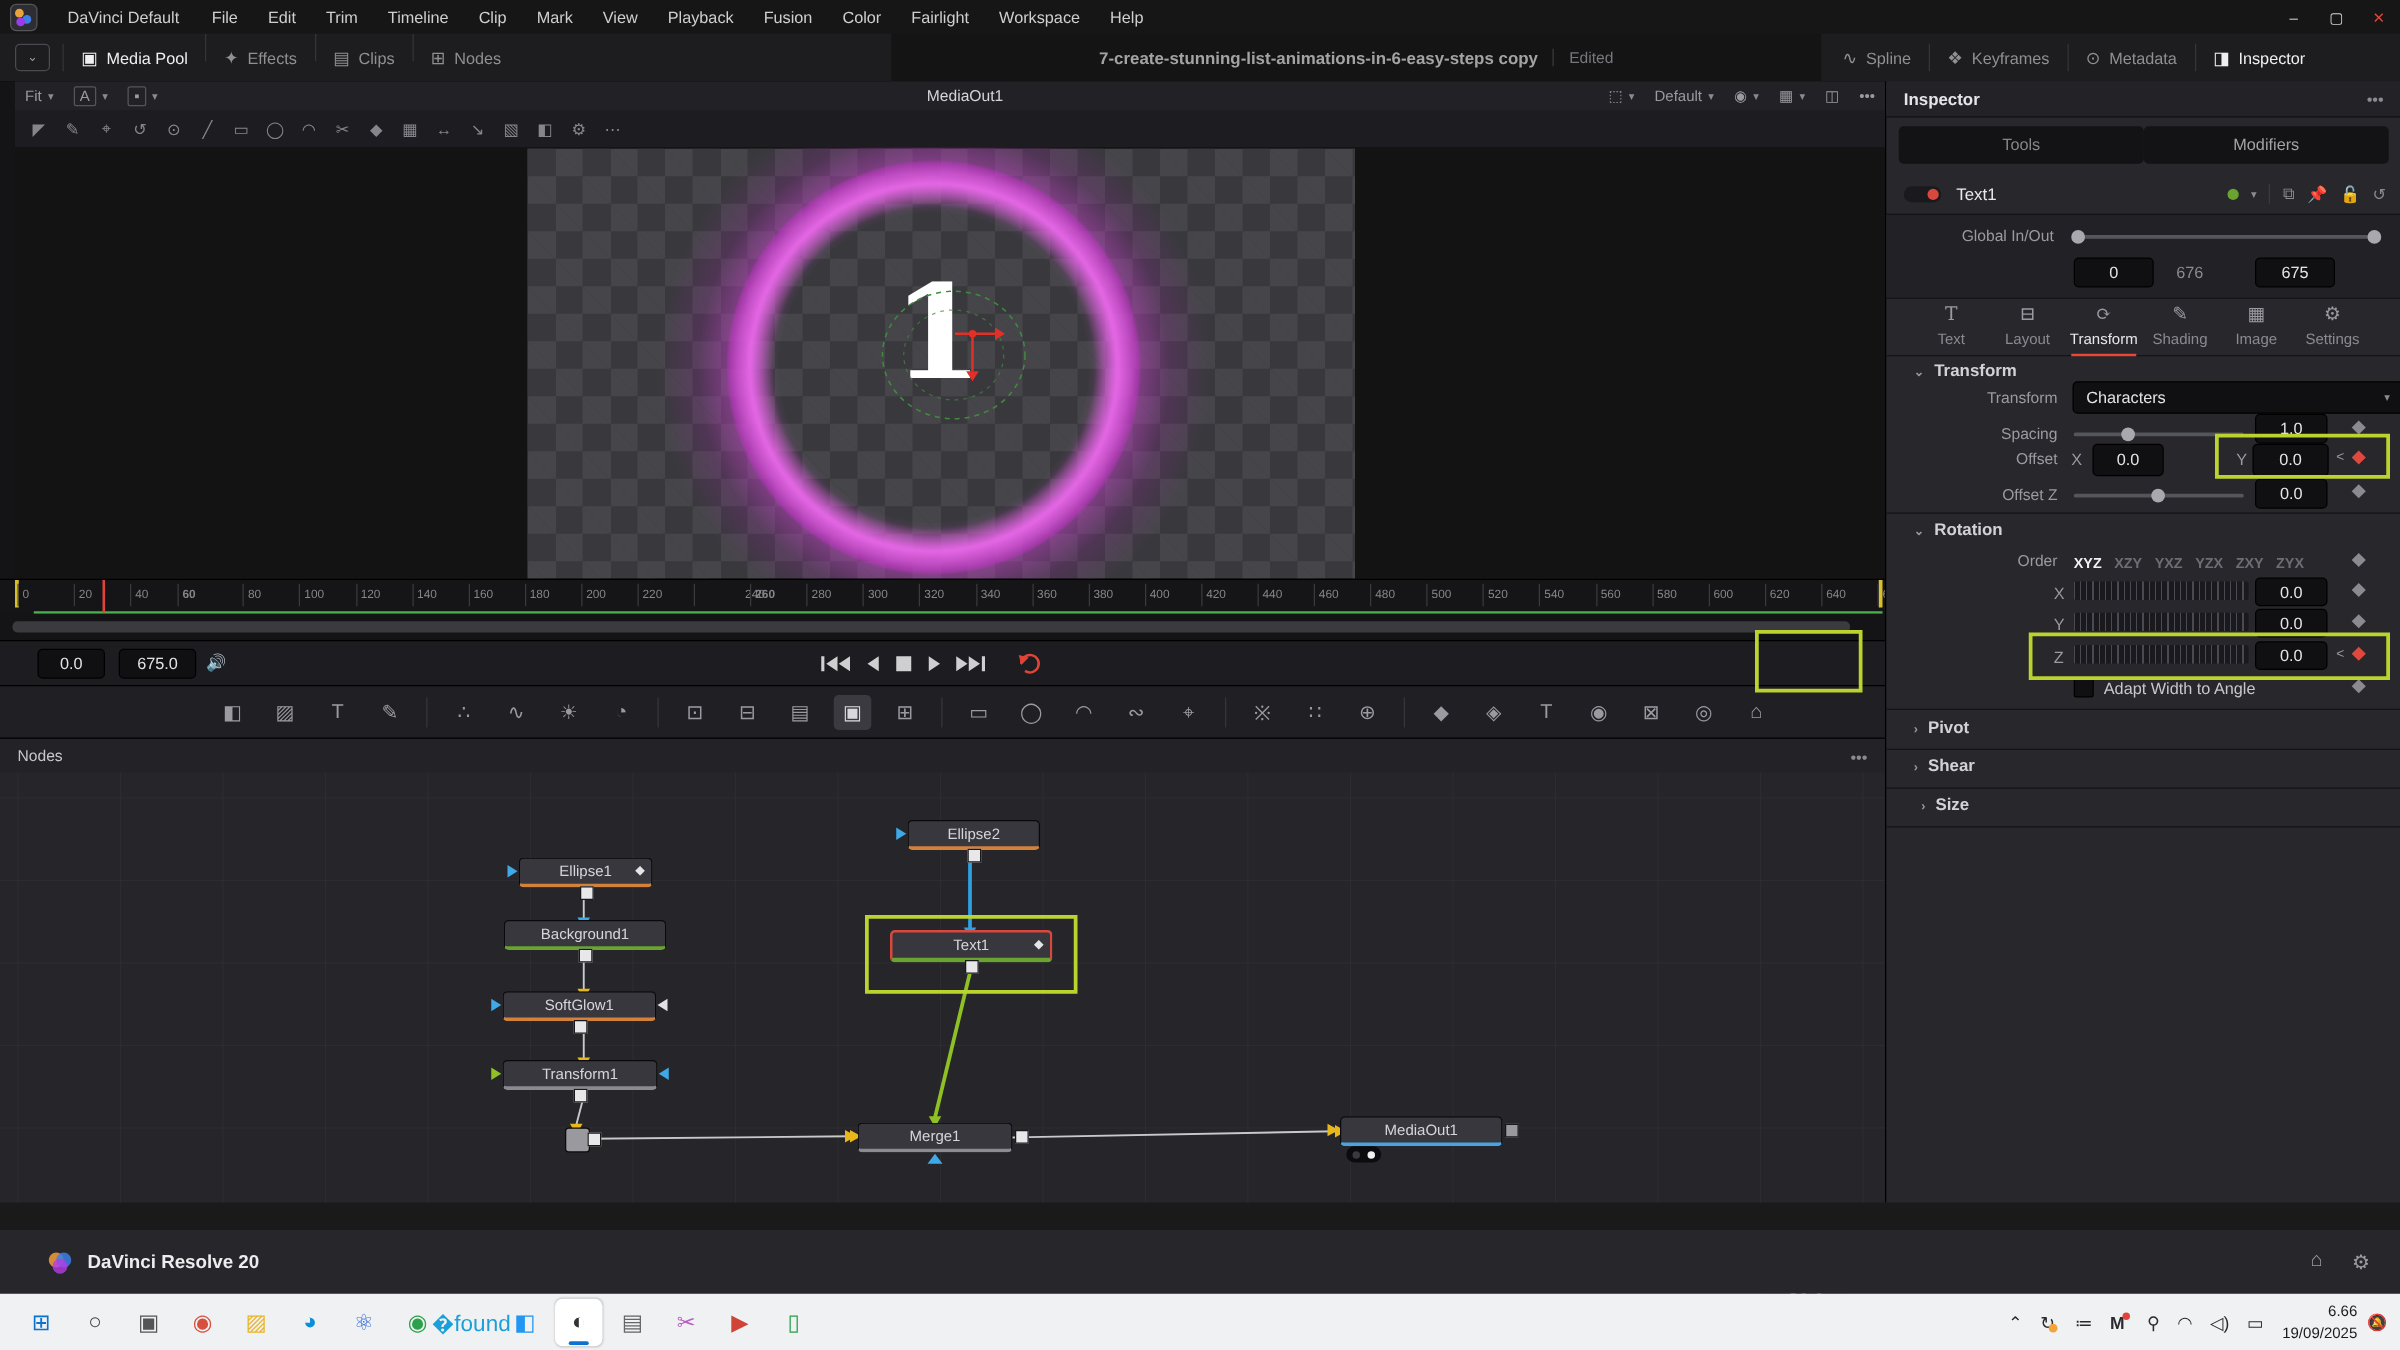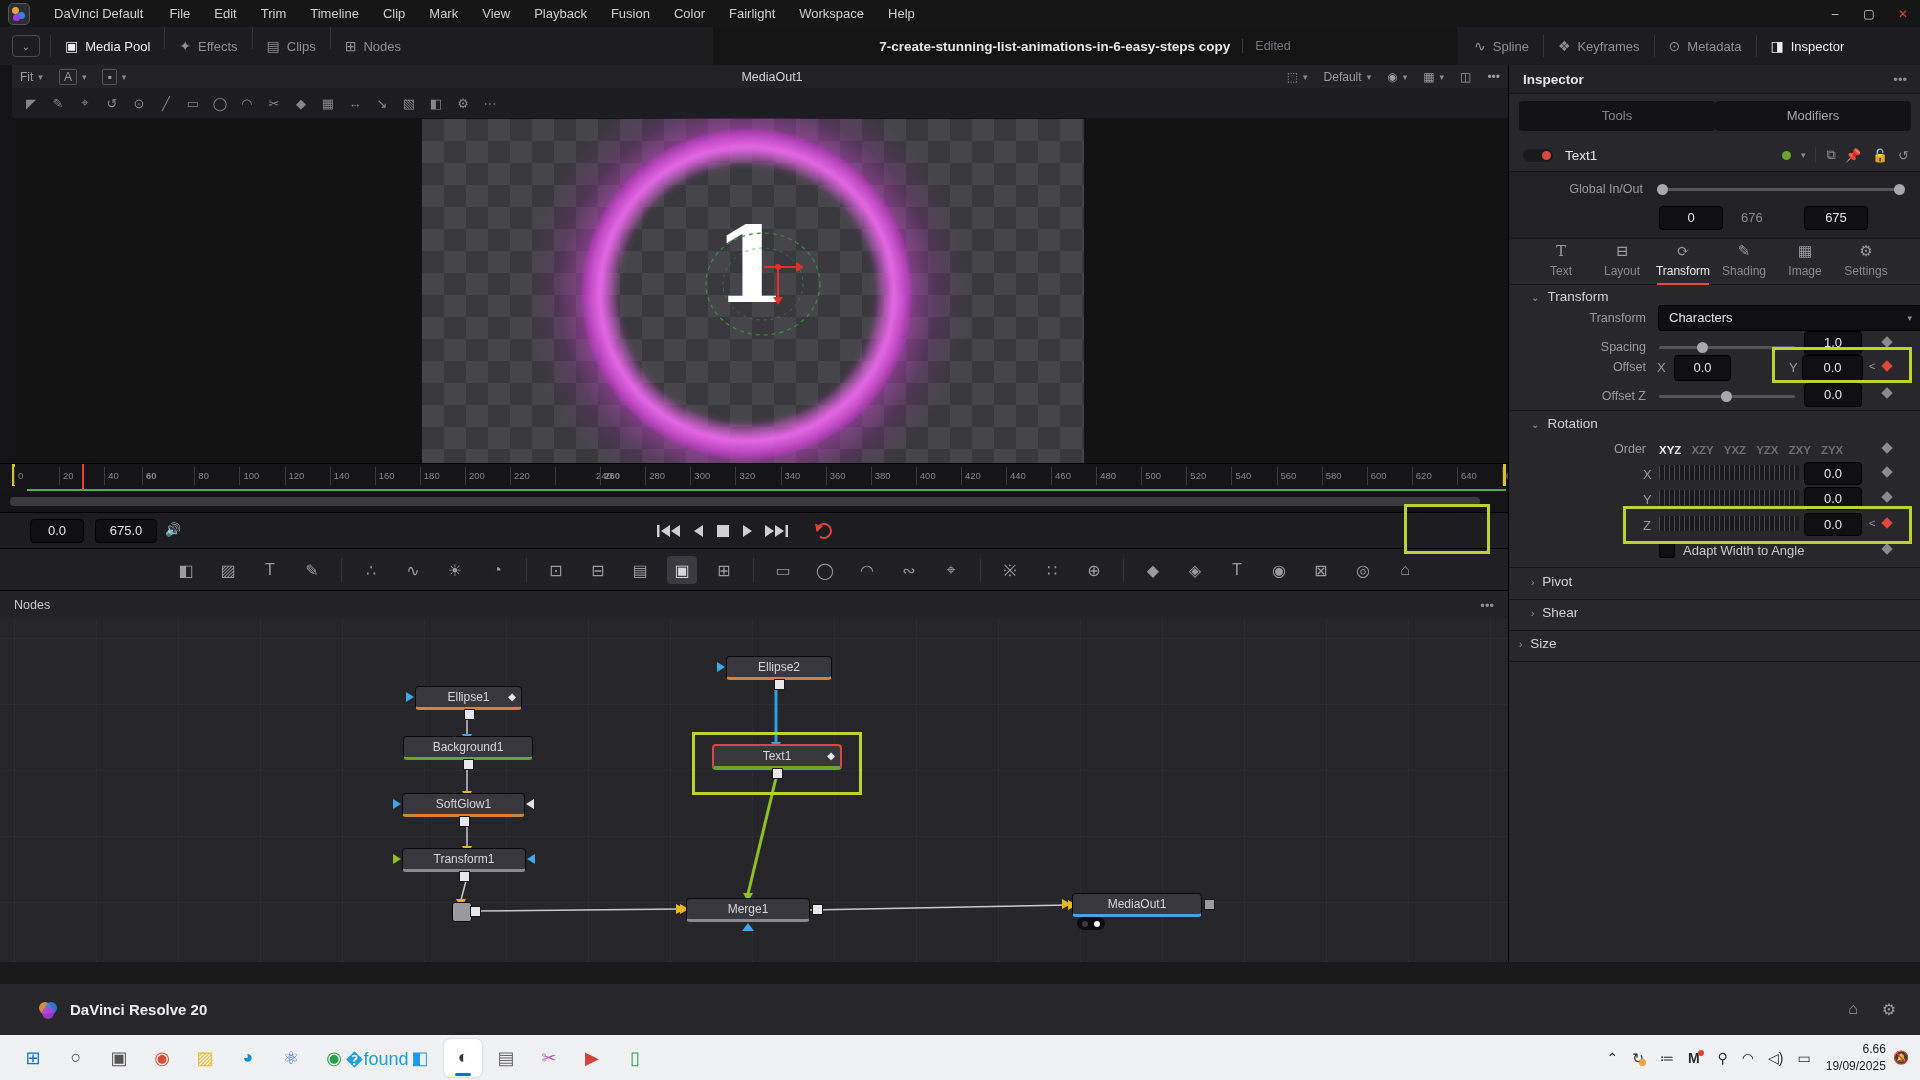--- a/index.html
+++ b/index.html
@@ -16,21 +16,21 @@
   .winbtns{margin-left:auto;display:flex;align-items:center;height:27px;}
   .winbtn{width:34px;text-align:center;color:#cfcfd2;font-size:12px;}
 
   
   #toolbar{left:0;top:27px;width:1920px;height:38px;background:#1d1d1f;display:flex;align-items:center;border-bottom:1px solid #000;}
   .tb-btn{display:flex;align-items:center;gap:7px;padding:0 14px;color:#8f8f94;font-size:13px;height:38px;}
   .tb-btn.active{color:#efefef;}
   .tb-ico{font-size:14px;}
   .tb-sep{width:1px;height:22px;background:#353538;}
   #tb-center{position:absolute;left:713px;top:27px;width:744px;height:38px;background:#141414;display:flex;align-items:center;justify-content:center;gap:12px;}
-  #doc-title{color:#e5e5e5;font-weight:bold;font-size:13.5px;}
+  #doc-title{color:#a3a3a3;font-weight:bold;font-size:13.5px;}
   #doc-edited{color:#77777c;font-size:12.5px;border-left:1px solid #3a3a3e;padding-left:12px;}
   #chev-btn{width:26px;height:20px;border:1px solid #4a4a4f;border-radius:4px;margin:0 10px 0 12px;
             display:flex;align-items:center;justify-content:center;color:#9a9aa0;font-size:10px;}
 
   
   #viewerbar{left:12px;top:65px;width:1496px;height:23px;background:#222226;display:flex;align-items:center;border-bottom:1px solid #101012;}
   .vb-item{color:#9a9aa0;font-size:12px;display:flex;align-items:center;gap:5px;padding:0 8px;}
   .vb-chev{font-size:9px;color:#8a8a90;}
   #viewer-name{position:absolute;left:700px;width:120px;text-align:center;color:#d5d5d8;font-size:12.5px;}
   #toolsrow{left:12px;top:88px;width:1496px;height:30px;background:#1d1d21;display:flex;align-items:center;gap:9px;padding-left:10px;border-bottom:1px solid #101012;}
@@ -101,21 +101,21 @@
   .ibox{position:absolute;background:#101013;border:1px solid #000;border-radius:4px;color:#e4e4e6;font-size:13px;text-align:center;}
   .itab{position:absolute;top:172px;width:60px;height:46px;display:flex;flex-direction:column;align-items:center;justify-content:center;gap:4px;color:#8a8a90;font-size:12px;}
   .itab .tico{font-size:15px;color:#9a9aa0;font-family:"DejaVu Serif",serif;}
   .itab.active{color:#e8e8ea;}
   .slider{position:absolute;height:3px;background:#55555c;border-radius:2px;}
   .knob{position:absolute;width:11px;height:11px;border-radius:50%;background:#a8a8ae;top:-4px;}
   .dial{position:absolute;width:140px;height:15px;background:#1a1a1e;border-radius:2px;
         background-image:repeating-linear-gradient(90deg,#4a4a52 0 1px,transparent 1px 5px);}
   .diamond-kf{position:absolute;width:8px;height:8px;background:#8a8a90;transform:rotate(45deg);}
   .diamond-kf.red{background:#e0483e;}
-  .sec-hdr{position:absolute;color:#d2d2d6;font-size:13.5px;}
+  .sec-hdr{position:absolute;color:#d2d2d6;font-size:13.5px;font-weight:bold;}
   .chev{color:#9a9aa0;font-size:10px;margin-right:8px;}
   .divline{position:absolute;left:0;width:412px;height:1px;background:#141417;}
   .ord{color:#6d6d74;font-size:11.5px;font-weight:bold;margin-right:10px;}
   .ord.active{color:#f0f0f2;}
   
   #taskbar{left:0;top:1035px;width:1920px;height:45px;background:#f0f1f3;display:flex;align-items:center;}
   .tb-app{width:38px;height:38px;display:flex;align-items:center;justify-content:center;border-radius:6px;font-size:18px;position:relative;}
   .tb-app.active{background:#ffffff;box-shadow:0 0 2px rgba(0,0,0,.25);}
   .tb-app.active::after{content:"";position:absolute;bottom:1px;left:11px;width:16px;height:3px;border-radius:2px;background:#0b72d0;}
   .tray-ico{color:#2a2a2e;font-size:14px;margin:0 7px;}
@@ -585,21 +585,21 @@
 
     <span class="abs" style="left:150px;top:477px;width:14px;height:14px;background:#101013;border:1px solid #000;border-radius:2px"></span>
     <span class="abs" style="left:174px;top:478px;color:#c8c8cc">Adapt Width to Angle</span>
     <span class="diamond-kf" style="left:374px;top:480px"></span>
 
     <div class="divline" style="top:502px"></div>
     <span class="sec-hdr" style="left:22px;top:509px"><span class="chev">›</span><span>Pivot</span></span>
     <div class="divline" style="top:534px"></div>
     <span class="sec-hdr" style="left:22px;top:540px"><span class="chev">›</span><span>Shear</span></span>
     <div class="divline" style="top:565px"></div>
-    <span class="sec-hdr" style="left:10px;top:571px"><span class="chev">›</span><span>Size</span></span>
+    <span class="sec-hdr" style="left:28px;top:571px"><span class="chev">›</span><span>Size</span></span>
     <div class="divline" style="top:596px"></div>
   <div class="itab" style="left: 22px;">
         <span class="tico">T</span>
         <span>Text</span>
       </div>
       <div class="itab" style="left: 83px;">
         <span class="tico">⊟</span>
         <span>Layout</span>
       </div>
       <div class="itab active" style="left: 144px;">

